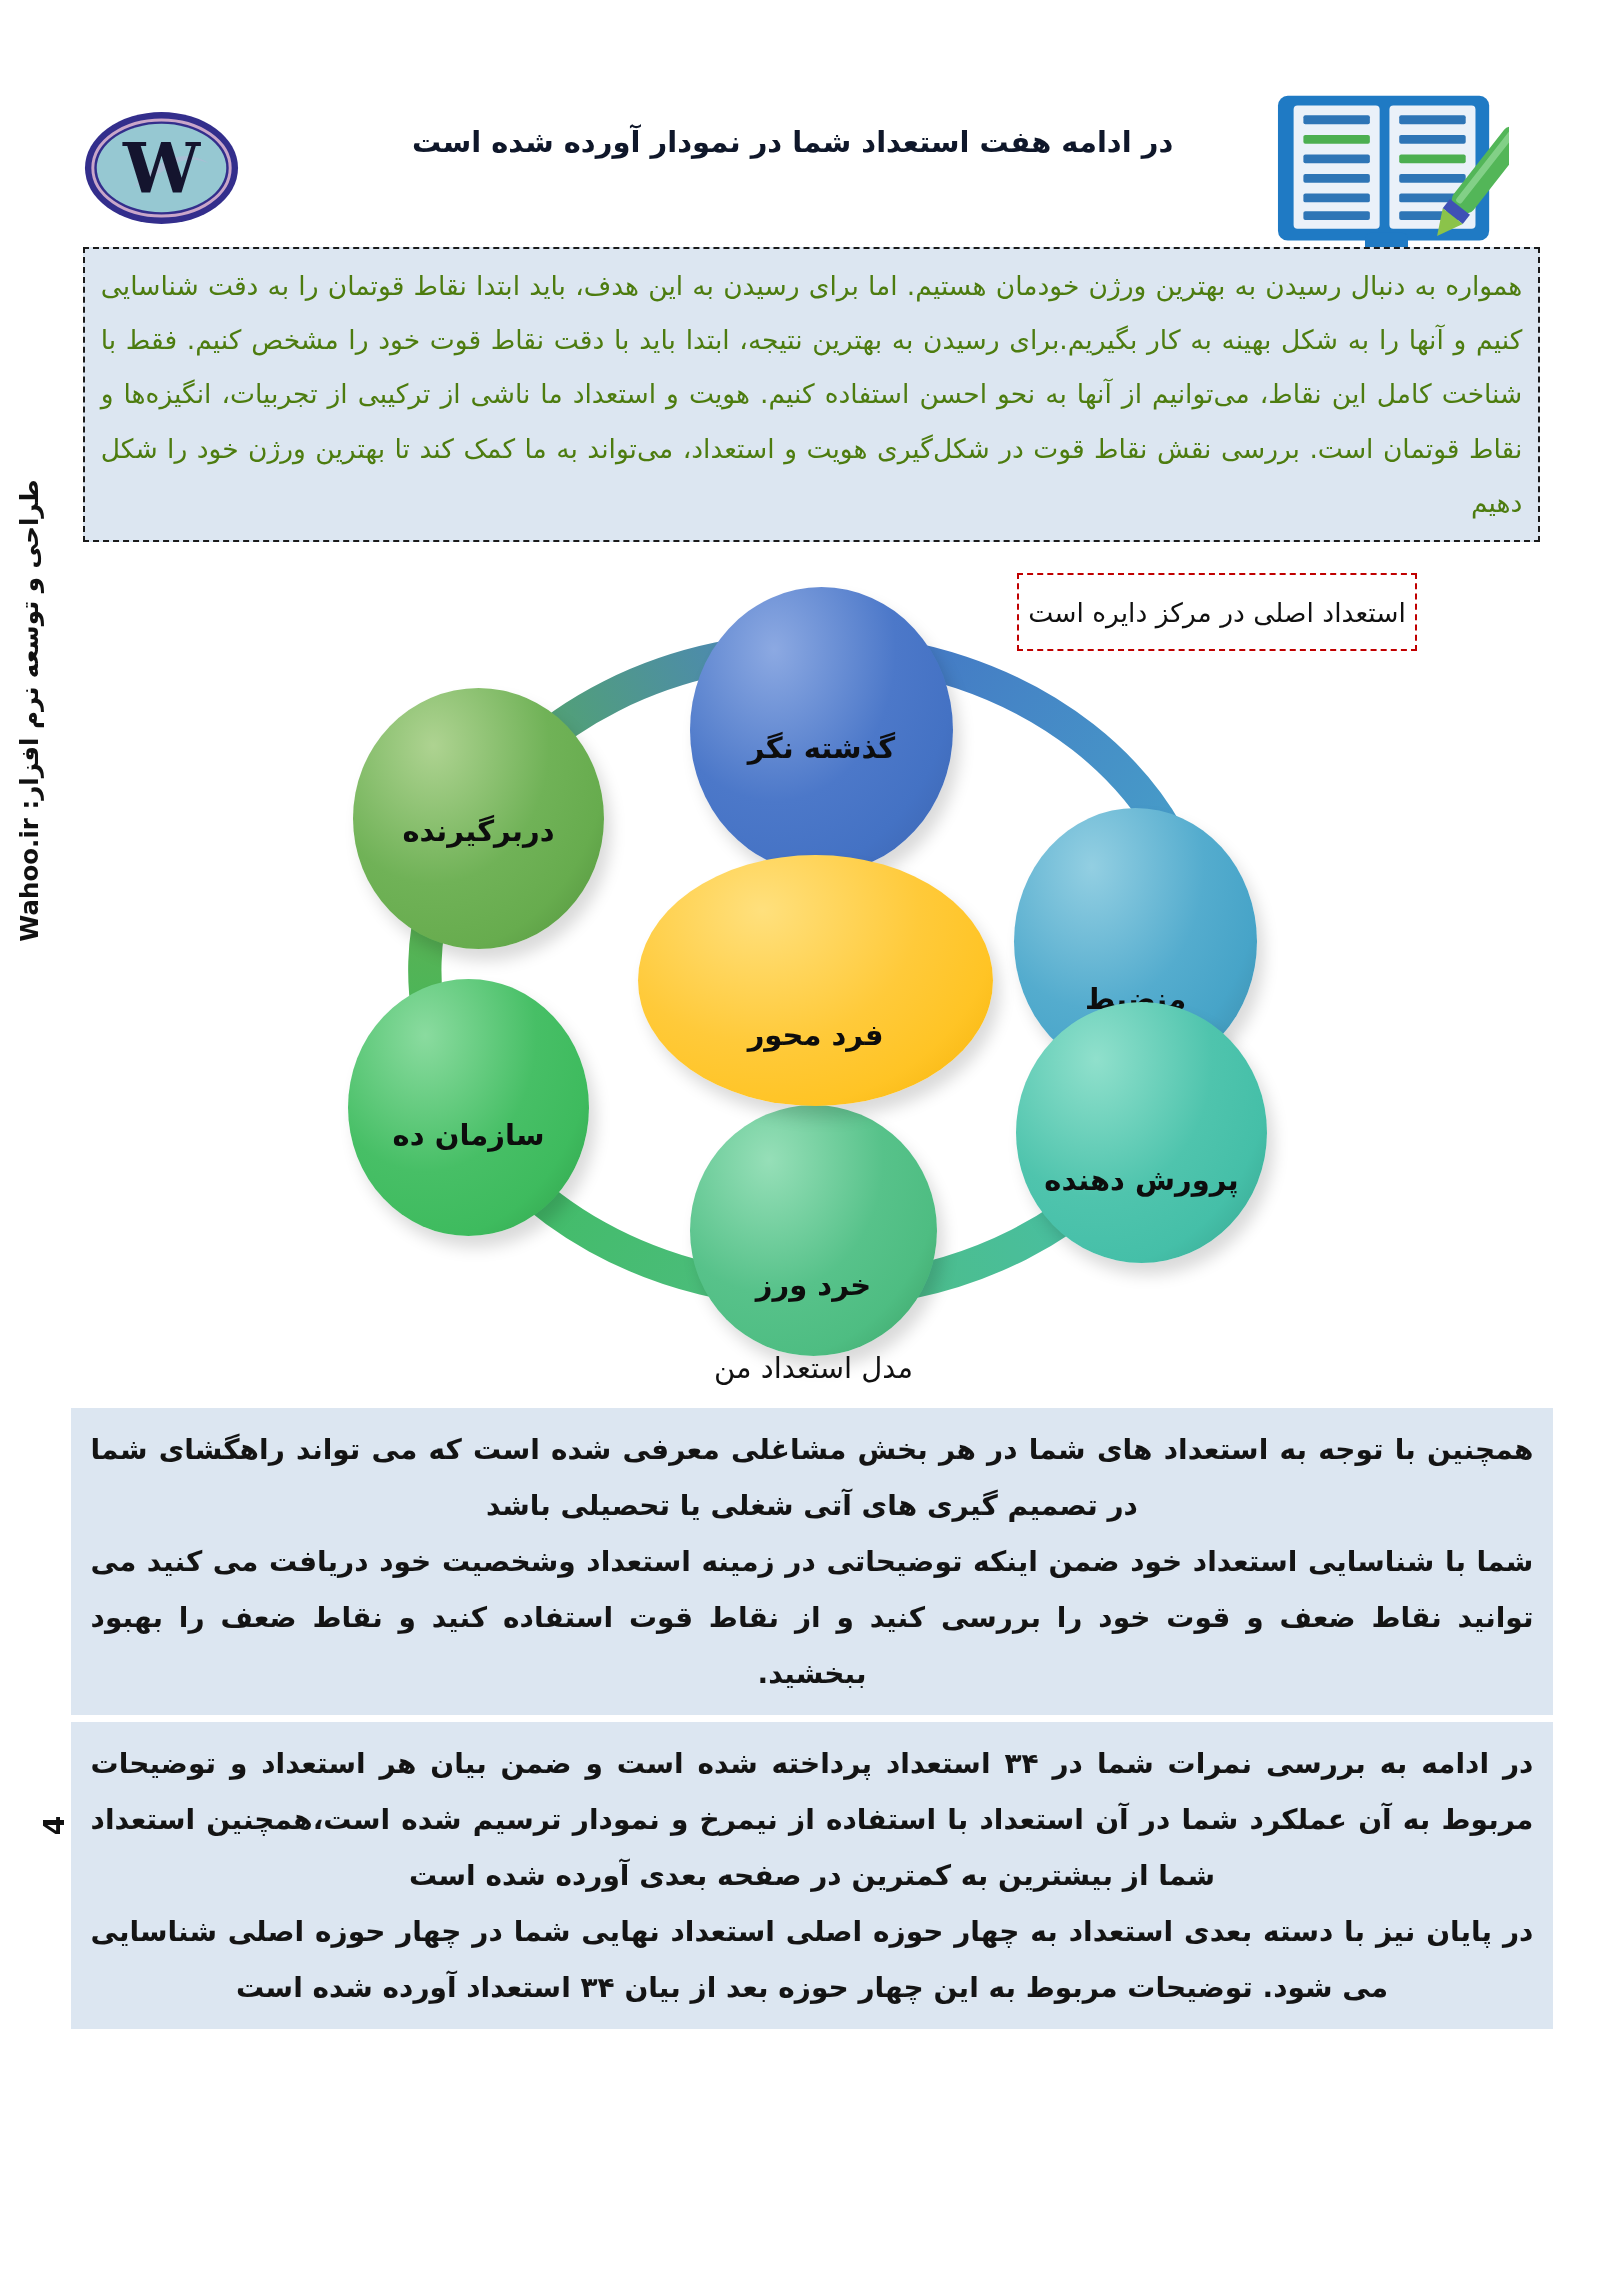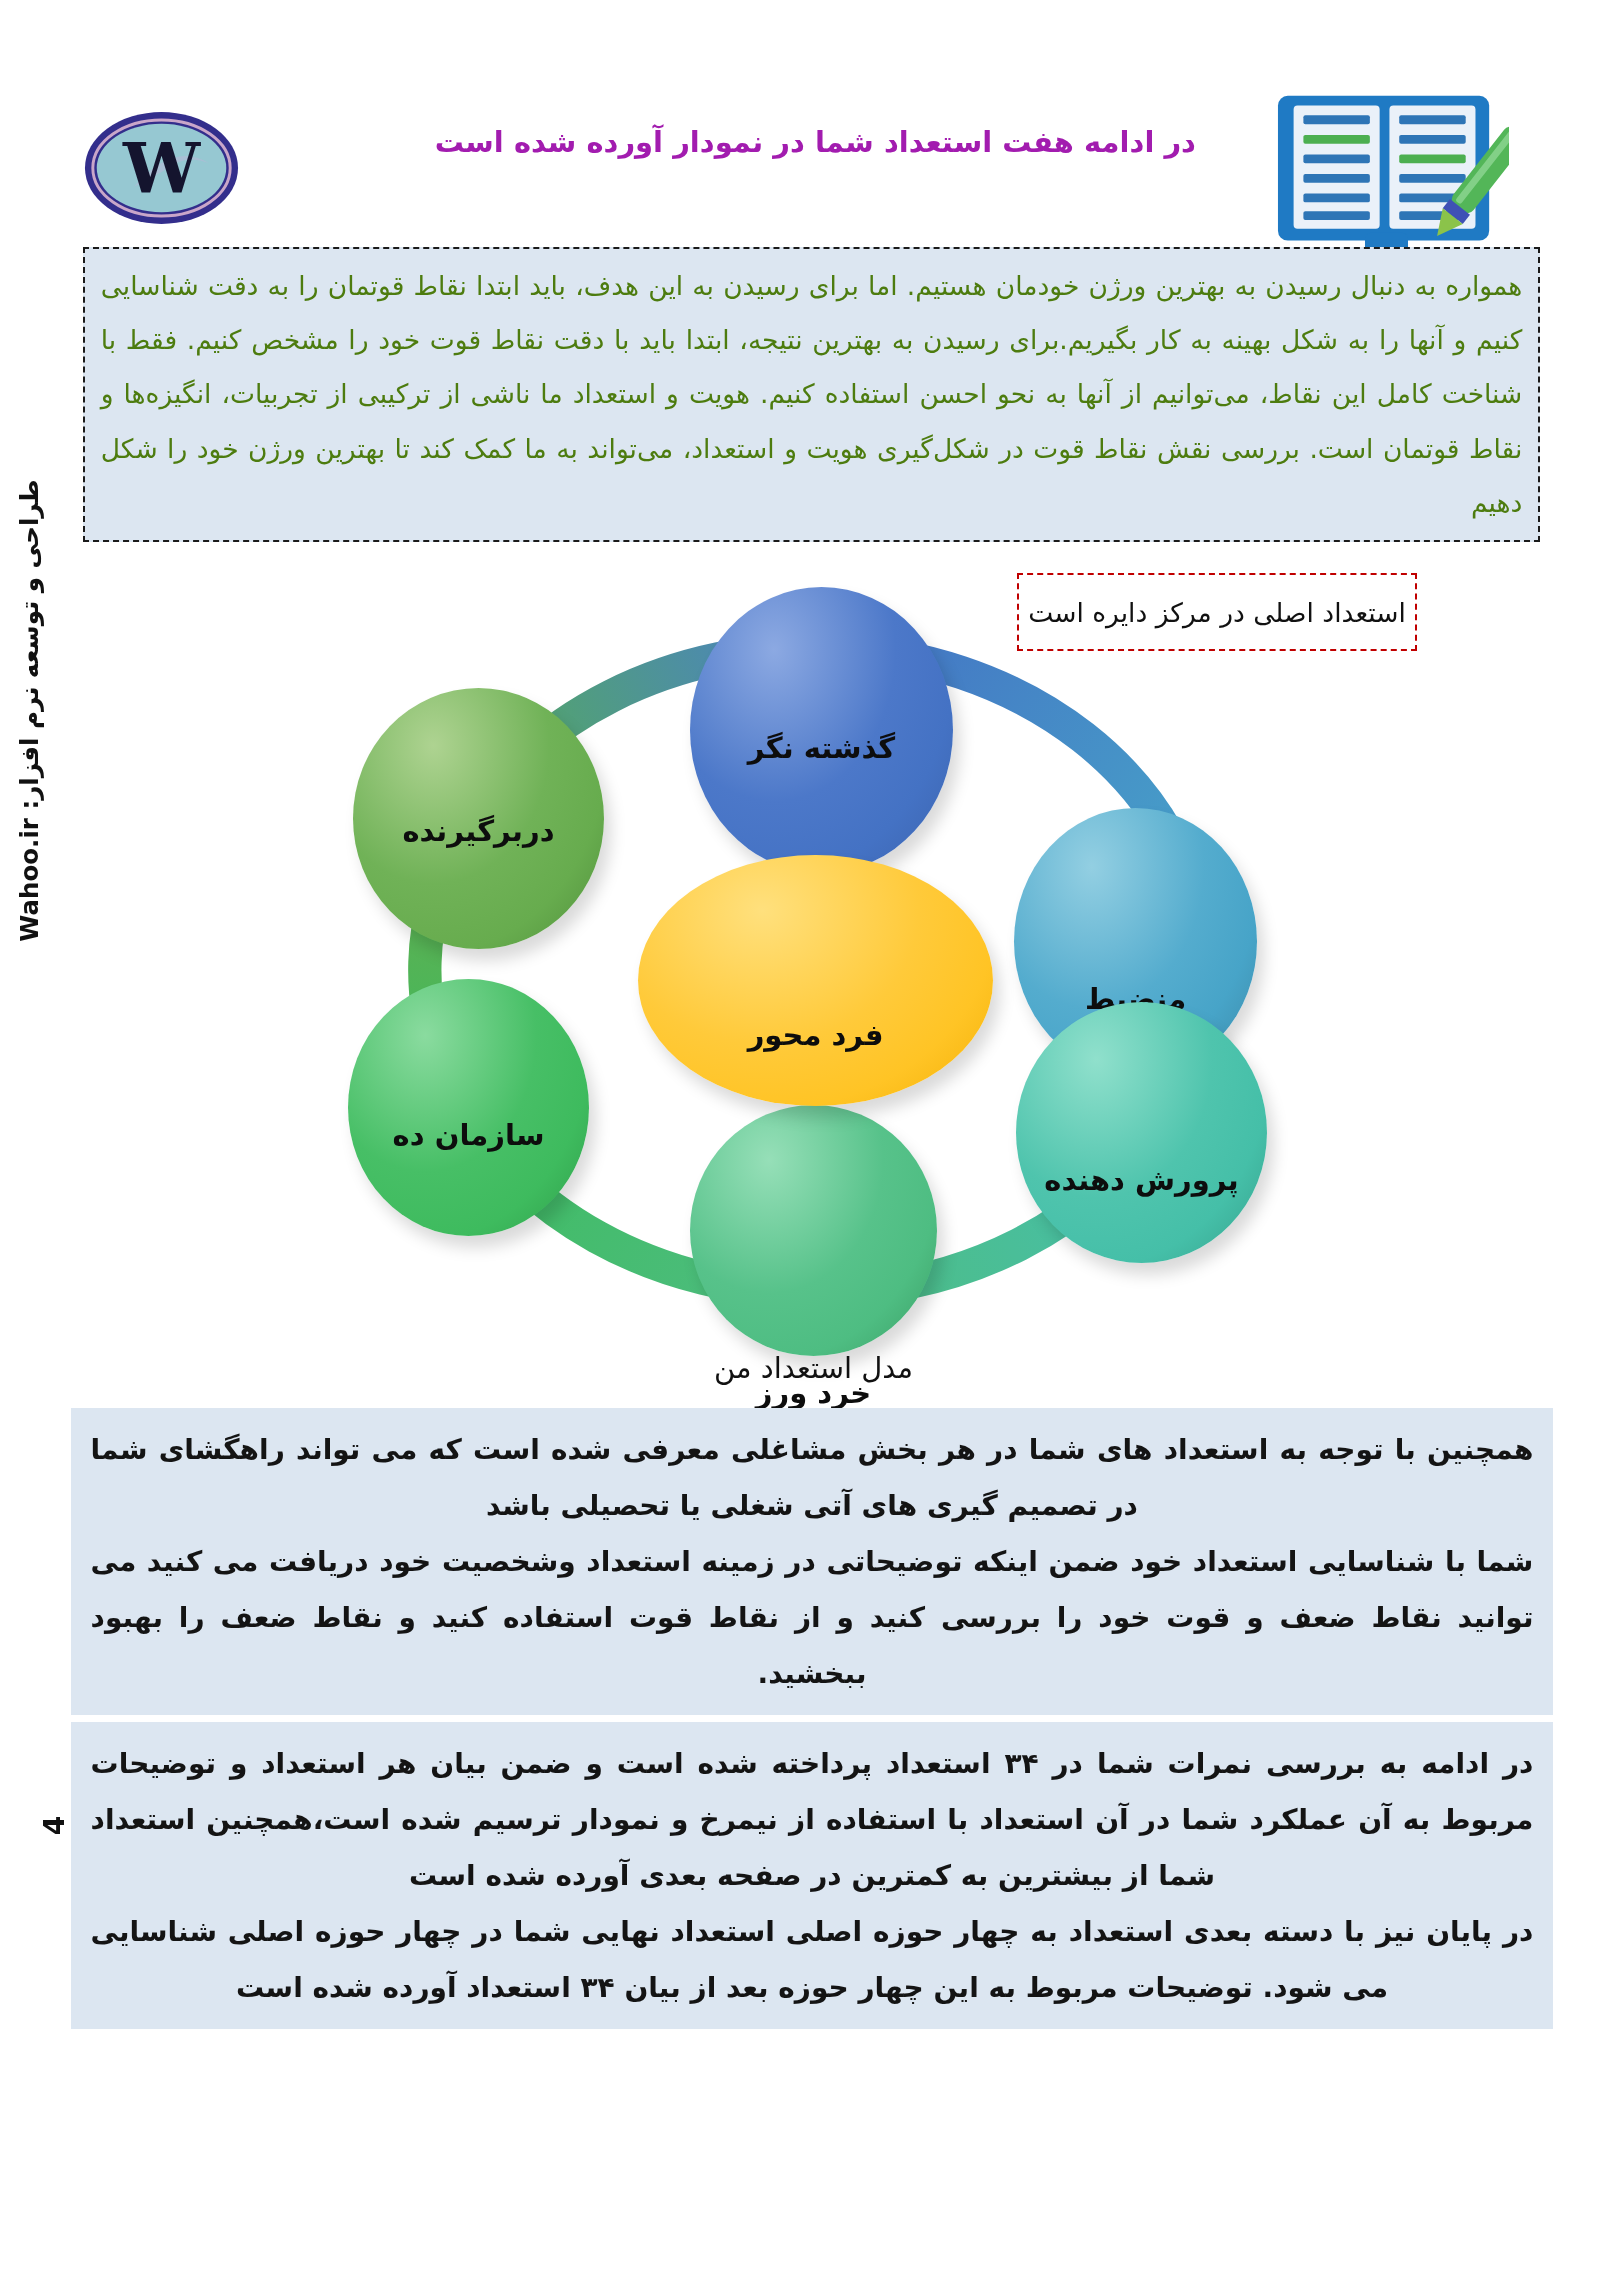--- a/index.html
+++ b/index.html
@@ -11,22 +11,22 @@
     color:#1b1b1b;
     overflow:hidden;
     margin:0 auto;
   }
   
   .logo{
     position:absolute;left:83px;top:110px;width:157px;height:116px;
   }
   .page-title{
     position:absolute;left:412px;top:125px;width:784px;
-    text-align:right;direction:rtl;
-    font-size:29px;font-weight:700;color:#a21caf;
+    text-align:left;direction:rtl;
+    font-size:29px;font-weight:700;color:#0f172a;
   }
   .book-icon{
     position:absolute;left:1264px;top:86px;width:245px;height:176px;
   }
   
   .intro-box{
     position:absolute;left:83px;top:247px;width:1457px;
     box-sizing:border-box;
     background:#dce6f1;
     border:2px dashed #1a1a1a;
@@ -50,21 +50,21 @@
   .node{
     position:absolute;border-radius:50%;
     display:flex;align-items:center;justify-content:center;
     font-weight:700;font-size:29px;color:#0d0d0d;direction:rtl;
     box-shadow:6.9px 11.8px 15.7px rgba(0,0,0,0.15);
     text-align:center;
   }
   .node-blue {background:radial-gradient(ellipse at 32% 22%,#8ca9e2 0%,#4c78c9 48%,#4472c4 72%,#3a62ac 100%);}
   .node-steel{background:radial-gradient(ellipse at 32% 22%,#93cfe2 0%,#54acce 48%,#47a4c8 72%,#3a87a5 100%);}
   .node-teal {background:radial-gradient(ellipse at 32% 22%,#90e0cc 0%,#4fc4ad 48%,#45bfa8 72%,#339e89 100%);}
-  .node-green-b{background:radial-gradient(ellipse at 32% 22%,#96dfb8 0%,#57c28a 48%,#4ebd82 72%,#399c62 100%);align-items:flex-end;}
+  .node-green-b{background:radial-gradient(ellipse at 32% 22%,#96dfb8 0%,#57c28a 48%,#4ebd82 72%,#399c62 100%);}
   .node-green-l{background:radial-gradient(ellipse at 32% 22%,#8adb9f 0%,#47bf66 48%,#3ebb5e 72%,#2e9c48 100%);}
   .node-apple{background:radial-gradient(ellipse at 32% 22%,#aed391 0%,#70b257 48%,#67ac4e 72%,#4f8e3a 100%);}
   .node-yellow{background:radial-gradient(ellipse at 35% 22%,#ffe07d 0%,#ffca3a 48%,#ffc425 72%,#f2ae04 100%);}
   .diagram-caption{
     position:absolute;left:588px;top:1351px;width:451px;
     text-align:center;direction:rtl;
     font-size:29px;font-weight:400;color:#111;
   }
   
   .body-block{

